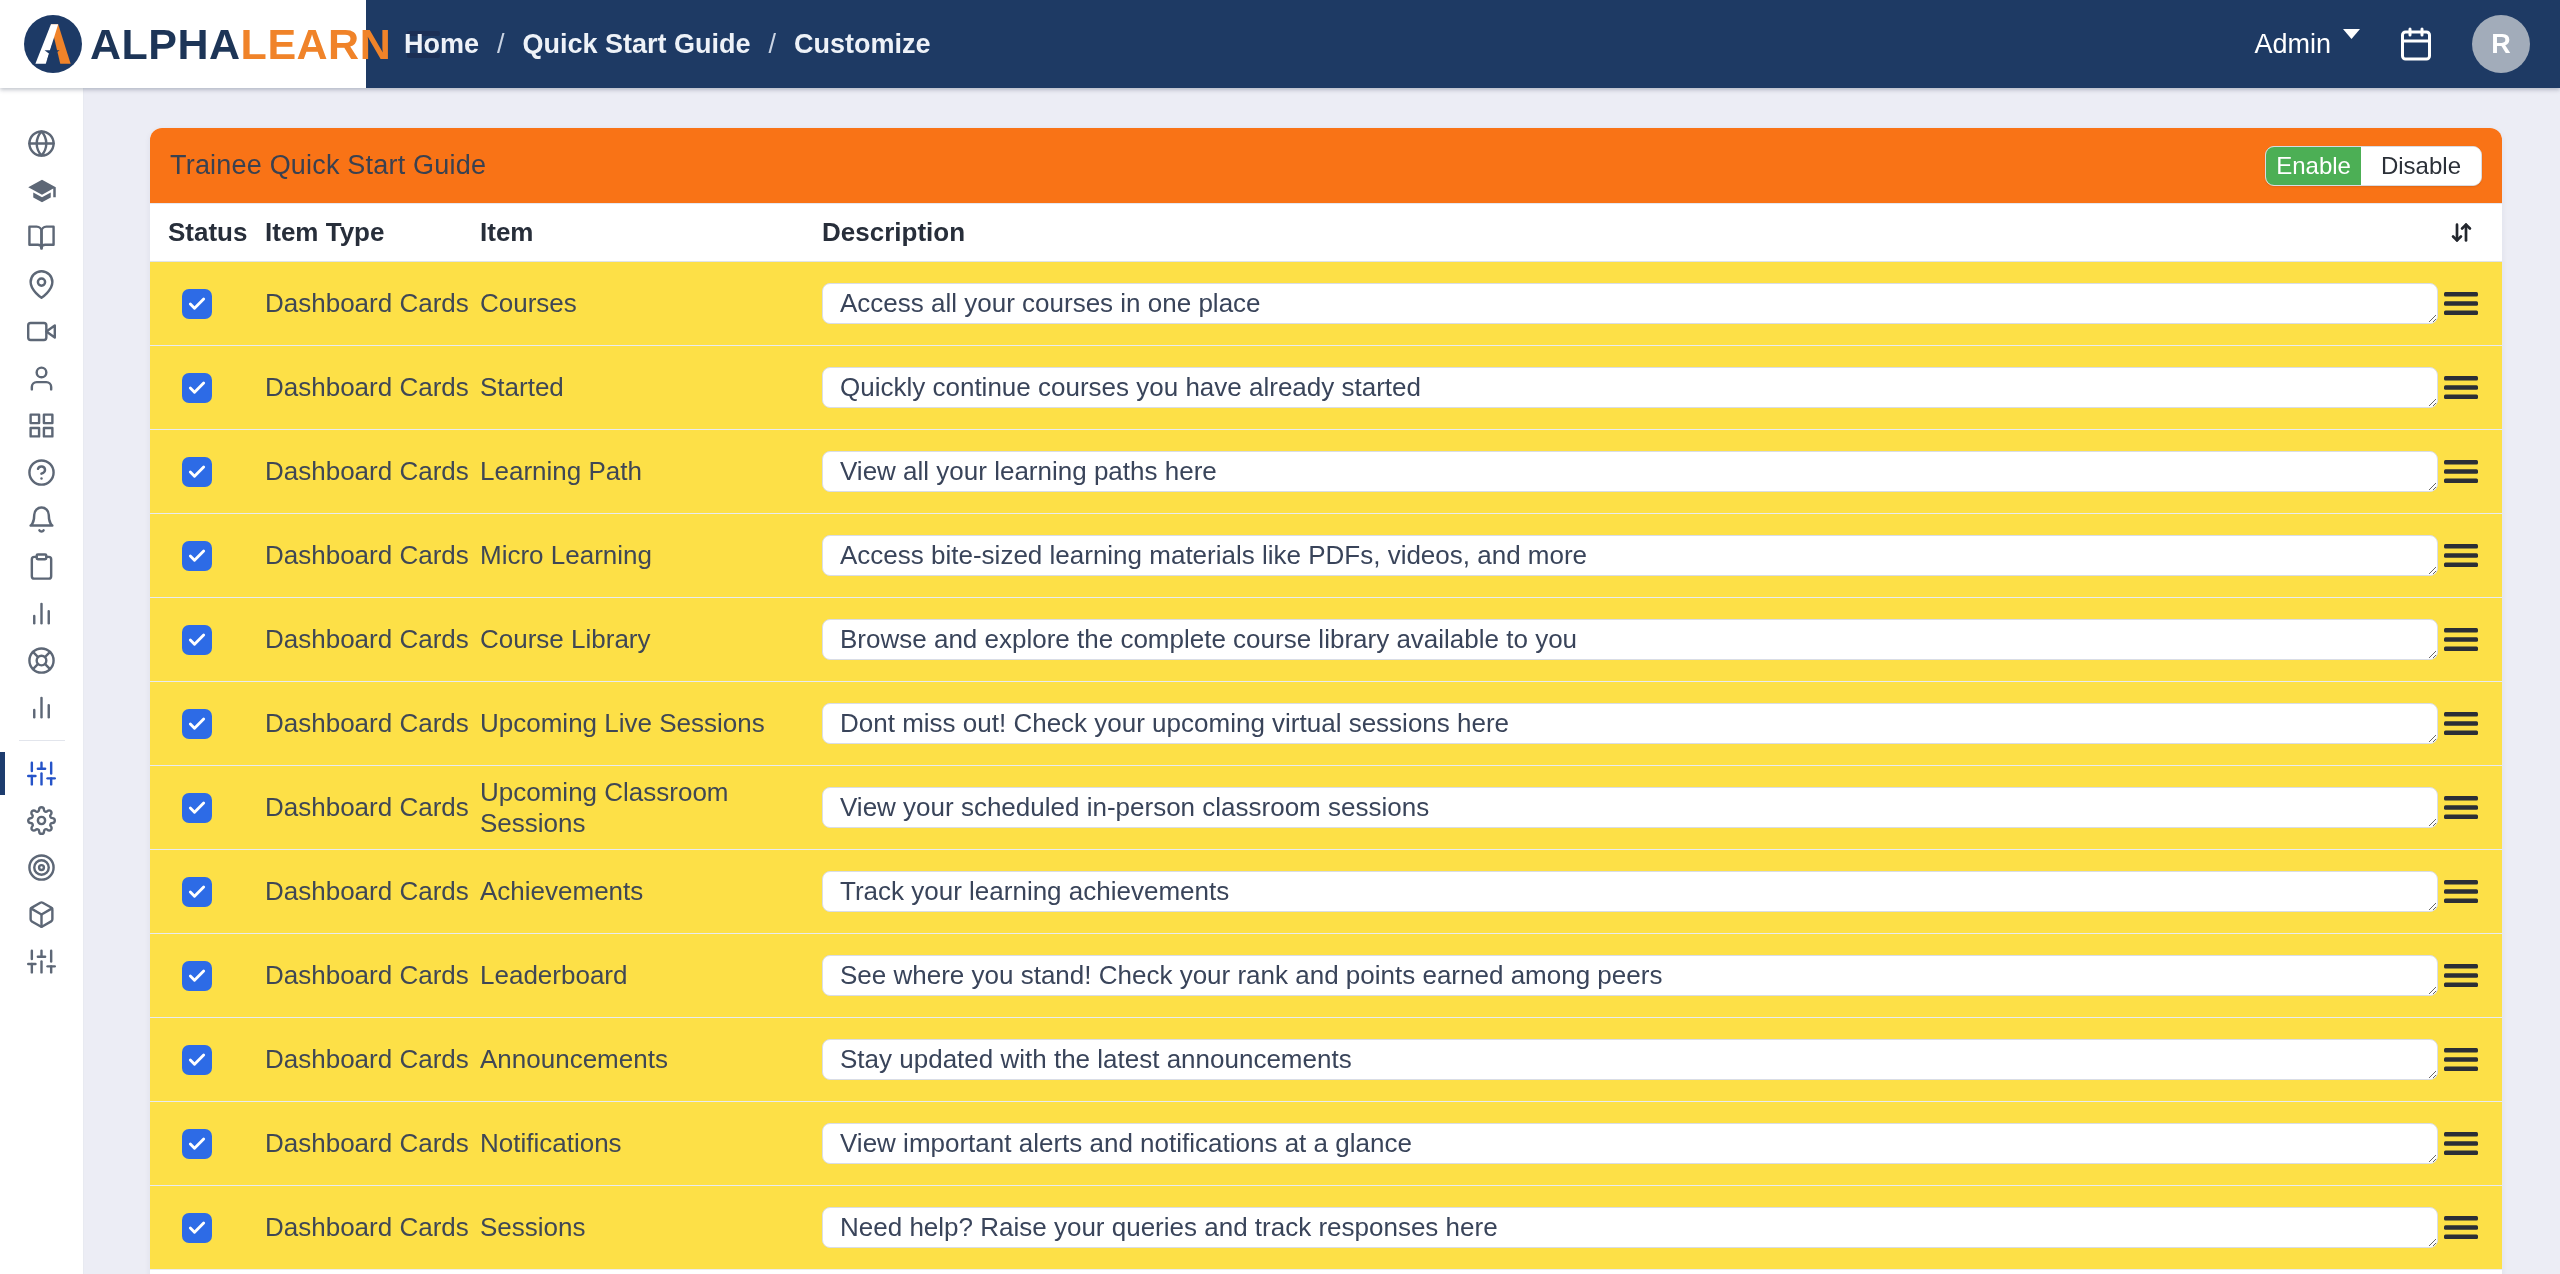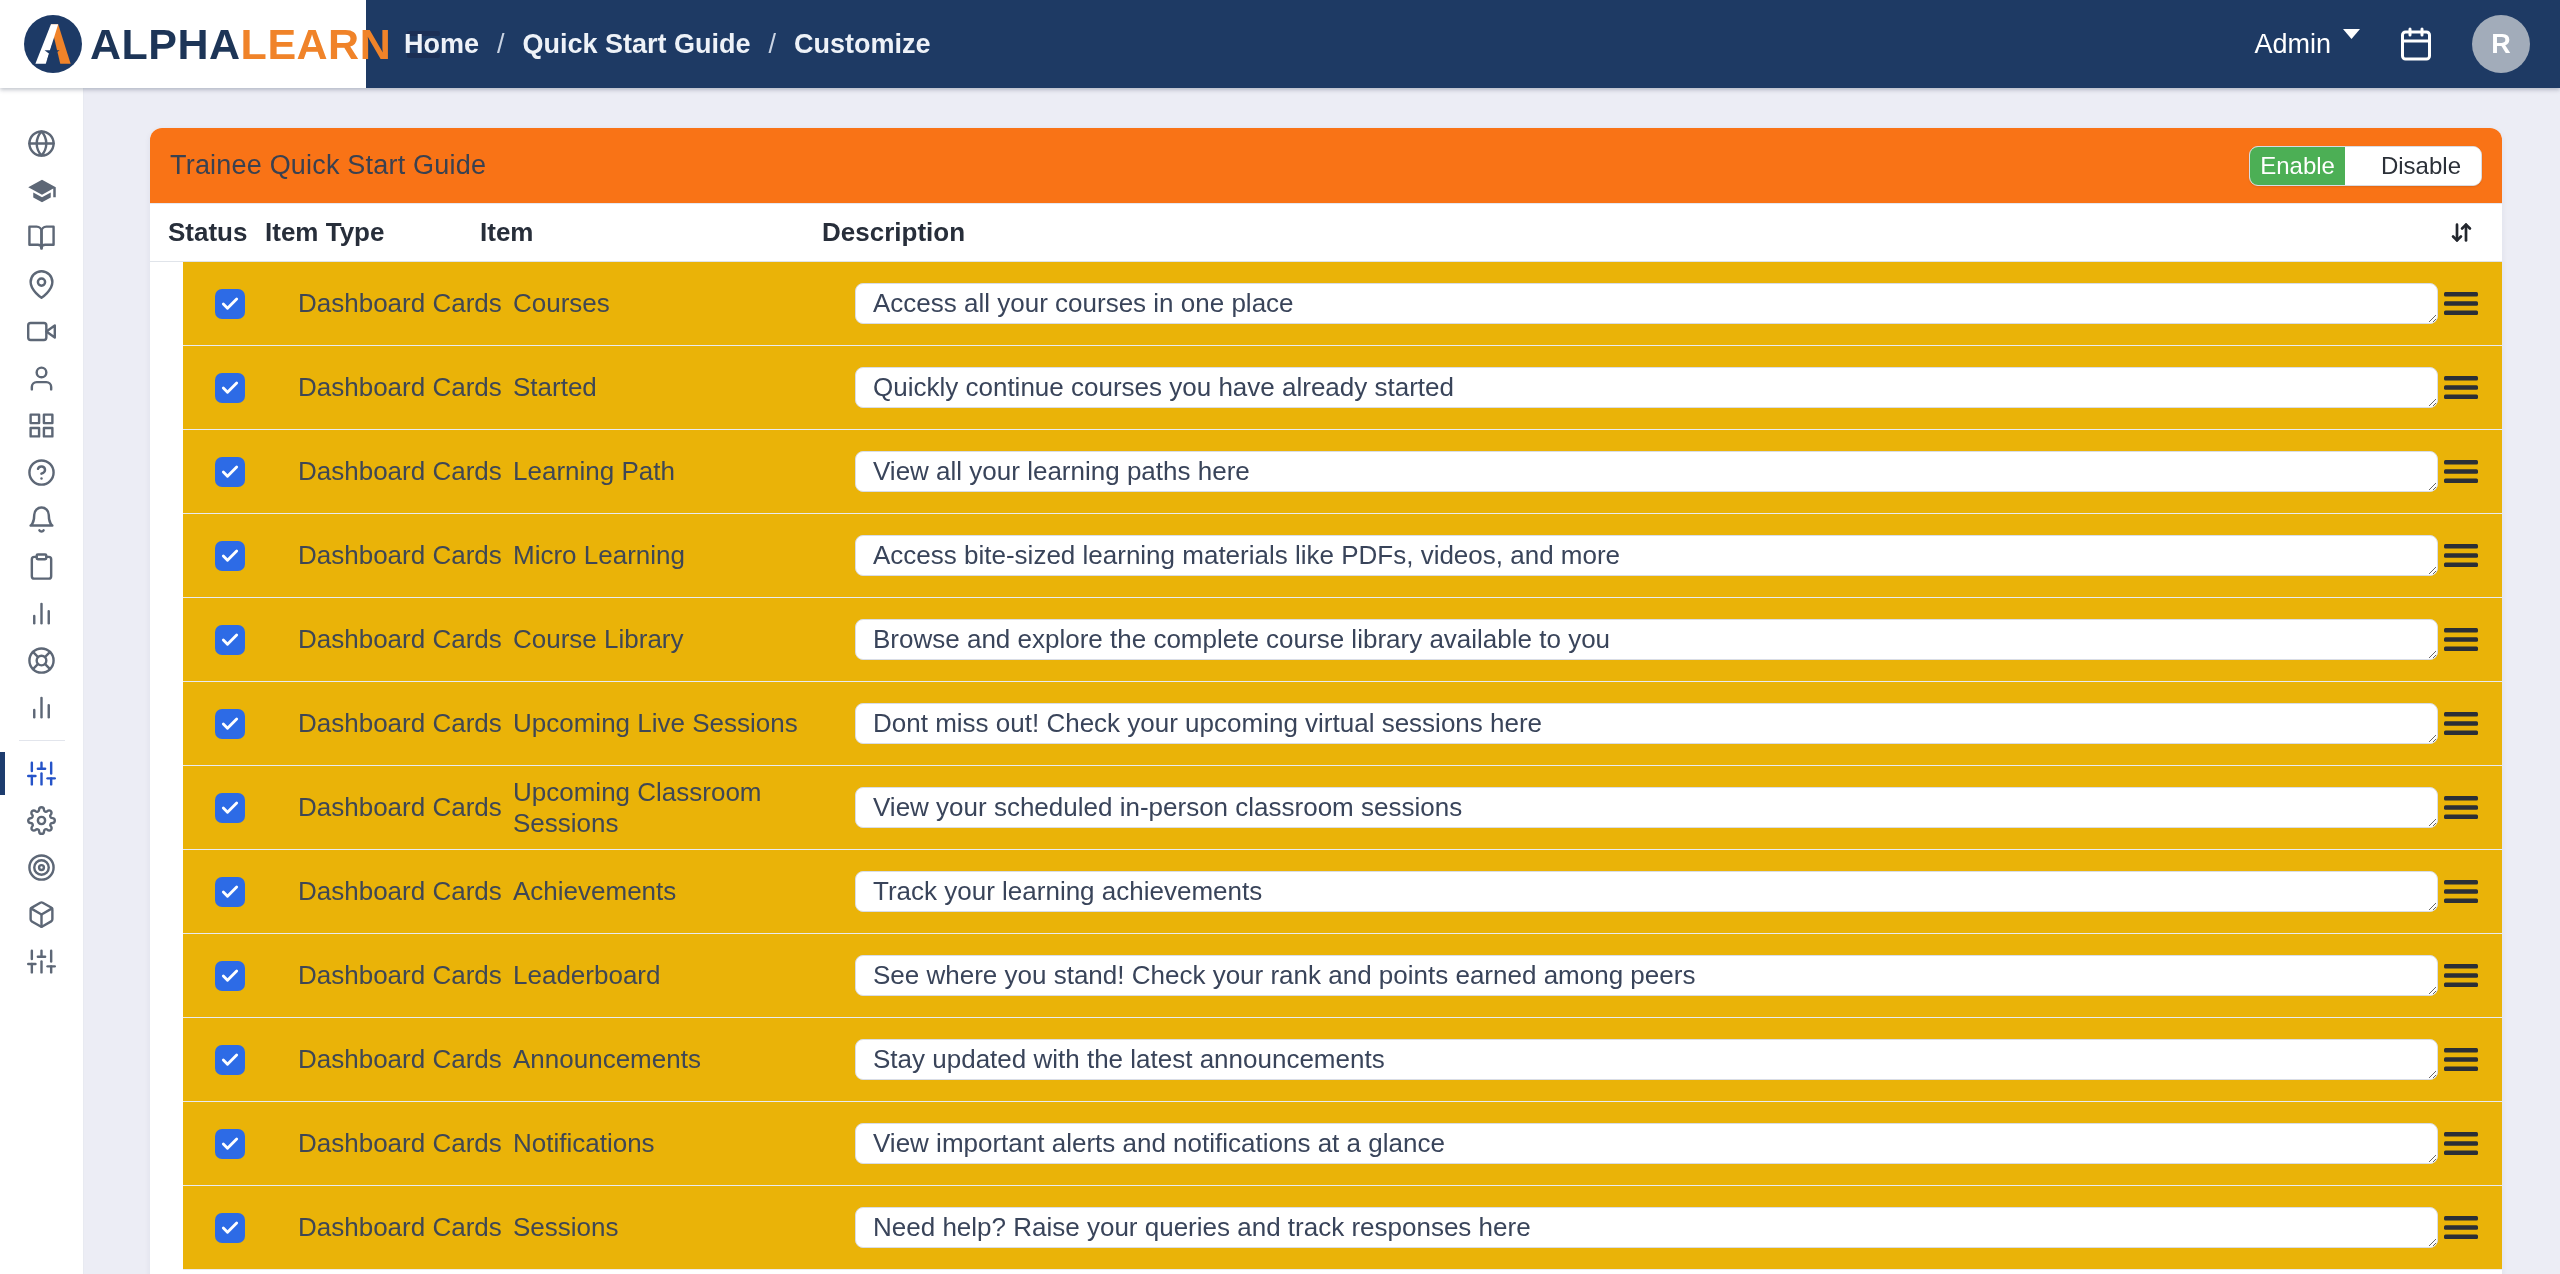--- a/index.html
+++ b/index.html
@@ -43,28 +43,28 @@
   .card{margin:40px 58px 0 66px;background:#ffffff;border-radius:12px;overflow:hidden;
     box-shadow:0 2px 6px rgba(30,42,80,.07);}
   .card-header{height:76px;background:#f97316;border-bottom:1px solid #e6e8ef;
     display:flex;align-items:center;justify-content:space-between;padding:0 20px;}
   .card-title{font-size:27px;font-weight:500;color:#3a4150;letter-spacing:.2px;}
   .btn-group{display:flex;border:1px solid #d8dce3;border-radius:9px;overflow:hidden;
     background:#ffffff;box-shadow:0 1px 2px rgba(0,0,0,.10);}
   .btn{height:38px;border:none;font-family:"Liberation Sans",sans-serif;font-size:24px;
     cursor:pointer;display:flex;align-items:center;}
   .btn-enable{background:#4caf55;color:#ffffff;padding:0 10px;}
-  .btn-disable{background:#ffffff;color:#2b3038;padding:0 20px;margin-left:16px;}
+  .btn-disable{background:#ffffff;color:#2b3038;padding:0 20px;}
 
   .grid-row{display:grid;grid-template-columns:97px 215px 342px 1fr 46px;
     align-items:center;padding:0 18px;}
   .thead{height:58px;border-bottom:1px solid #e0e4ea;font-size:26px;font-weight:bold;color:#272e3a;}
   .sort-btn{justify-self:center;display:grid;place-items:center;cursor:pointer;background:none;border:none;padding:0;}
 
-  .trow{height:84px;border-bottom:1px solid #e8ebf1;font-size:26px;color:#3f4755;background:#eab308;margin-left:33px;}
+  .trow{height:84px;border-bottom:1px solid #e8ebf1;font-size:26px;color:#3f4755;background:#fde047;}
   .trow-stub{height:30px;background:#ffffff;}
   .cbx{width:30px;height:30px;margin-left:14px;border-radius:7px;background:#2d6be6;
     display:grid;place-items:center;cursor:pointer;}
   .desc-input{width:100%;height:41px;border:1px solid #d9dde6;border-radius:8px;background:#ffffff;
     font-family:"Liberation Sans",sans-serif;font-size:26px;color:#39445a;
     padding:4px 17px;line-height:30px;resize:both;overflow:hidden;outline:none;display:block;}
   .drag{justify-self:center;display:grid;place-items:center;cursor:grab;}
 </style>
 </head>
 <body>

